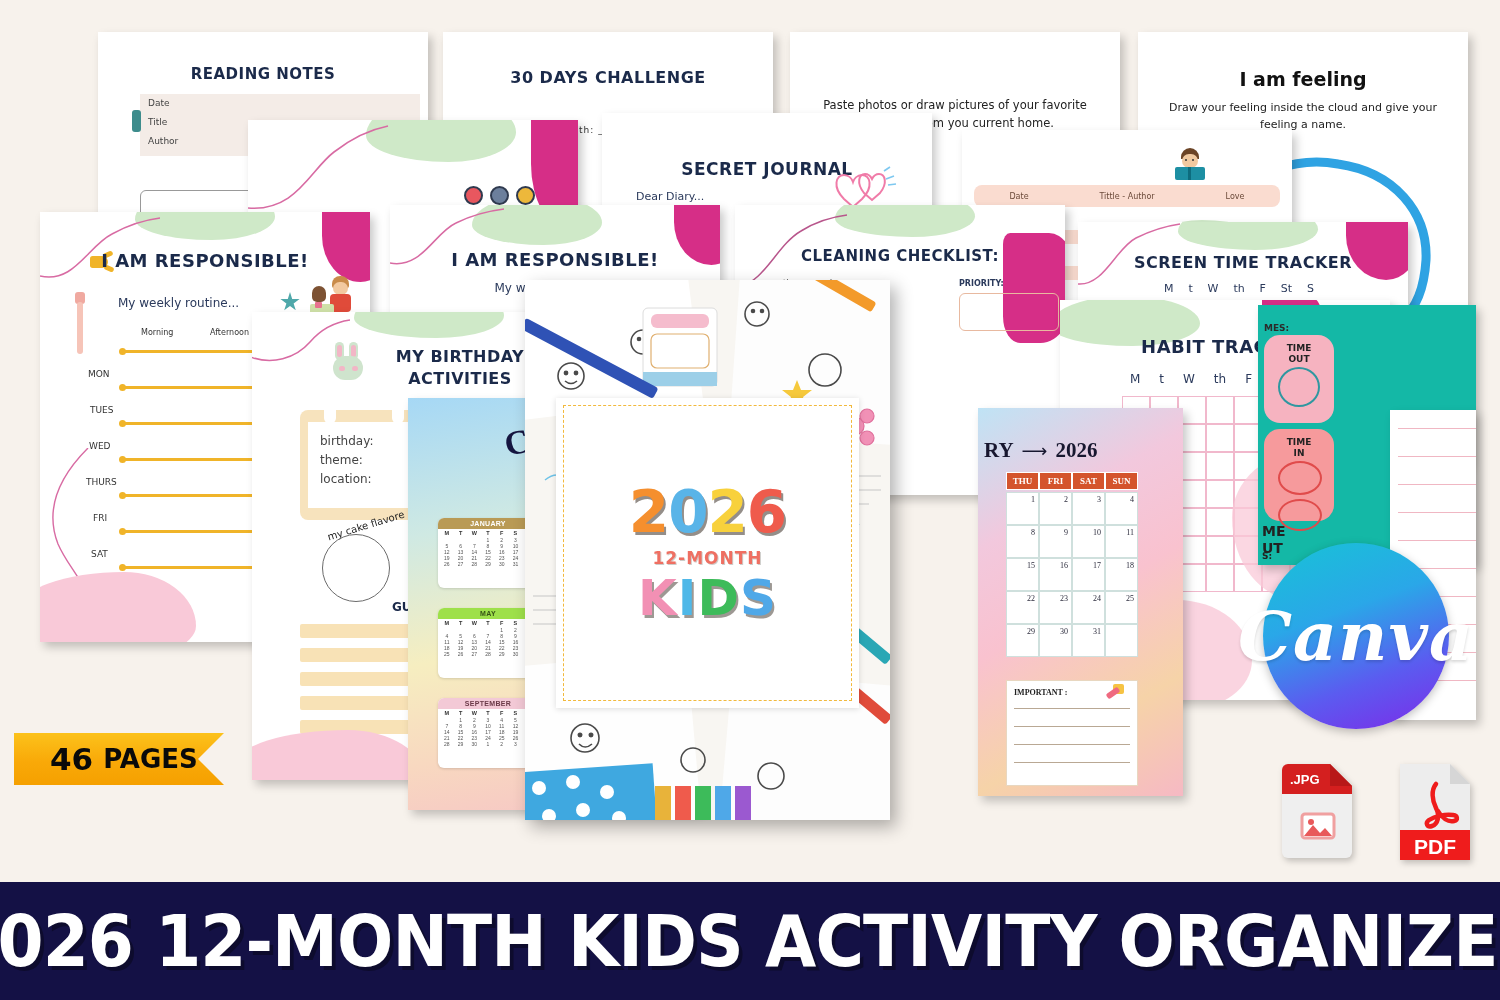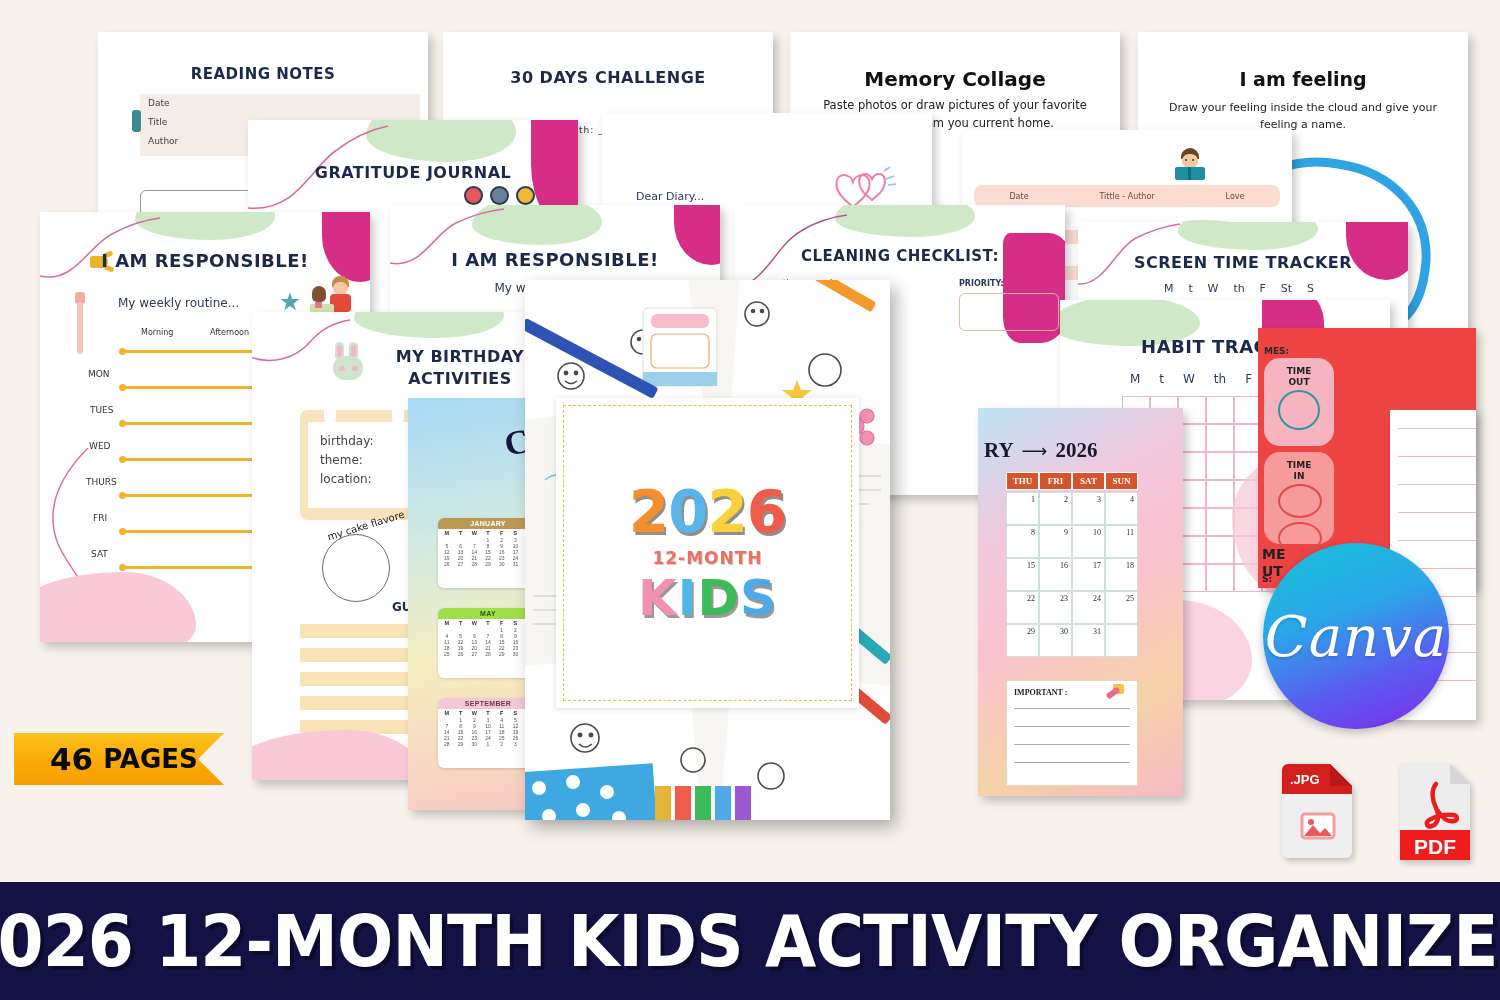--- a/index.html
+++ b/index.html
@@ -94,22 +94,22 @@
   .ribbon .small { font-size:26px; margin-left:10px; }
 
   
   .canva {
     position:absolute; width:186px; height:186px; border-radius:50%;
     background:linear-gradient(160deg,#17c3d6 0%, #2aa7e8 38%, #5b5bf0 70%, #7d2ae8 100%);
     box-shadow:0 3px 10px rgba(0,0,0,.25);
     display:flex; align-items:center; justify-content:center;
   }
   .canva span {
-    font-family:"DejaVu Serif", serif; font-style:italic; font-weight:normal;
-    color:#fff; font-size:56px; letter-spacing:1px;
+    font-family:"DejaVu Serif", serif; font-style:italic; font-weight:bold;
+    color:#fff; font-size:68px; letter-spacing:1px;
     text-shadow:0 2px 3px rgba(0,0,0,.15);
   }
 
   
   .fileicon { position:absolute; width:78px; height:100px; filter:drop-shadow(2px 3px 3px rgba(0,0,0,.22)); }
 
   
   .bottombar {
     position:absolute; left:0; bottom:0; width:1500px; height:118px;
     background:#141145; display:flex; align-items:center; justify-content:center;
@@ -173,50 +173,49 @@
       <div style="position:absolute; left:6px; top:14px; width:30px; height:16px; background:#f3b23c; border-radius:14px 14px 6px 6px;"></div>
       <div style="position:absolute; left:6px;  top:4px;  width:5px; height:13px; background:#f19ab5; border-radius:3px; transform:rotate(-22deg);"></div>
       <div style="position:absolute; left:13px; top:0px;  width:5px; height:16px; background:#3ba6e0; border-radius:3px; transform:rotate(-10deg);"></div>
       <div style="position:absolute; left:20px; top:0px;  width:5px; height:16px; background:#7e4fd0; border-radius:3px;"></div>
       <div style="position:absolute; left:27px; top:2px;  width:5px; height:14px; background:#3aa85a; border-radius:3px; transform:rotate(14deg);"></div>
       <div style="position:absolute; left:33px; top:8px;  width:5px; height:11px; background:#e85550; border-radius:3px; transform:rotate(30deg);"></div>
     </div>
   </div>
 
   <div class="sheet" style="left:790px; top:32px; width:330px; height:290px;">
-    <div class="ttl" style="top:35px; font-size:20px; font-weight:bold; color:#111; letter-spacing:0;">Memory Collage</div>
     <div class="sub" style="top:65px; left:22px; right:22px; font-size:11.5px; line-height:1.55; color:#222;">Paste photos or draw pictures of your favorite memories from you current home.</div>
   </div>
 
   <div class="sheet" style="left:1138px; top:32px; width:330px; height:432px;">
     <div class="ttl" style="top:36px; font-size:19px; color:#111; letter-spacing:0;">I am feeling</div>
     <div class="sub" style="top:68px; left:20px; right:20px; font-size:11px; line-height:1.5; color:#222;">Draw your feeling inside the cloud and give your feeling a name.</div>
     <svg style="position:absolute; left:76px; top:110px;" width="260" height="200" viewBox="0 0 260 200">
       <path d="M6 112 C 6 40 70 12 124 22 C 180 30 214 70 212 118 C 210 150 200 168 188 178" fill="none" stroke="#2fa3e3" stroke-width="9" stroke-linecap="round"></path>
     </svg>
   </div>
 
   <div class="sheet" style="left:248px; top:120px; width:330px; height:300px;">
     <div class="blob green b-r1" style="left:118px; top:-24px; width:150px; height:66px;"></div>
     <div class="blob magenta" style="left:283px; top:-10px; width:70px; height:120px; border-radius:0 0 40% 55%;"></div>
     <svg class="wave" style="left:0; top:0;" width="330" height="130">
       <path d="M0 88 C 48 92 62 50 86 32 C 104 18 120 10 140 6" fill="none" stroke="#d86ba3" stroke-width="1.6"></path>
     </svg>
-    <div class="ttl" style="top:43px; font-size:16px;">GRATITUDE JOURNAL</div>
     <div style="position:absolute; left:216px; top:66px; display:flex; gap:7px;">
       <div style="width:19px;height:19px;border-radius:50%;background:#e8575f;border:2px solid #2f3a4f;"></div>
       <div style="width:19px;height:19px;border-radius:50%;background:#6c7f9c;border:2px solid #2f3a4f;"></div>
       <div style="width:19px;height:19px;border-radius:50%;background:#edb83b;border:2px solid #2f3a4f;"></div>
     </div>
     <div class="minitext" style="position:absolute; left:148px; top:178px; font-size:9px;">ful F</div>
     <div class="blob magenta" style="left:28px; top:152px; width:76px; height:118px; border-radius:10% 40% 48% 28%;"></div>
     <div class="blob green b-r2" style="left:-18px; top:150px; width:90px; height:60px;"></div>
   </div>
 
   <div class="sheet" style="left:602px; top:113px; width:330px; height:290px;">
+    <div class="ttl" style="top:46px; font-size:17px;">SECRET JOURNAL</div>
     <div class="minitext" style="position:absolute; left:34px; top:77px; font-size:11px; color:#2b3a5c;">Dear Diary...</div>
     <svg style="position:absolute; left:224px; top:52px;" width="74" height="50" viewBox="0 0 74 50">
       <path d="M18 34 C 6 22 10 10 18 10 C 23 10 26 14 27 17 C 28 14 31 10 36 10 C 44 10 48 22 36 34 L27 42 Z" fill="none" stroke="#f07ba8" stroke-width="2"></path>
       <path d="M38 28 C 30 18 33 9 39 9 C 43 9 45 12 46 14 C 47 12 49 9 53 9 C 59 9 62 18 54 28 L46 35 Z" fill="none" stroke="#f07ba8" stroke-width="2"></path>
       <path d="M60 14 L68 11 M62 20 L70 19 M58 6 L64 2" stroke="#7ec8f0" stroke-width="1.6" fill="none"></path>
       <circle cx="22" cy="44" r="1.8" fill="#f5c84c"></circle>
         <circle cx="40" cy="46" r="1.6" fill="#f5c84c"></circle>
     </svg>
     <div class="blob magenta" style="left:118px; top:190px; width:74px; height:110px; border-radius:8% 36% 50% 22%;"></div>
   </div>
@@ -752,21 +751,21 @@
         <div></div>
         <div></div>
         <div></div>
         <div></div>
     </div>
     <div class="blob magenta" style="left:202px; top:-6px; width:62px; height:100px; border-radius:6% 30% 44% 22%;"></div>
     <div class="blob pink b-r3" style="left:172px; top:150px; width:130px; height:150px; opacity:.75;"></div>
     <div class="blob pink b-r1" style="left:42px; top:300px; width:150px; height:110px; opacity:.8;"></div>
   </div>
 
-  <div class="sheet" style="left:1258px; top:328px; width:218px; height:260px; background:#ef4444;">
+  <div class="sheet" style="left:1258px; top:305px; width:218px; height:260px; background:#14b8a6;">
     <div class="minitext" style="position:absolute; left:6px; top:18px; font-size:9px; font-weight:bold; color:#2b2b2b;">MES:</div>
     <div style="position:absolute; left:6px; top:30px; width:70px; height:88px; background:#f6b3c0; border-radius:16px;"></div>
     <div class="minitext" style="position:absolute; left:12px; top:38px; width:58px; text-align:center; font-size:9px; font-weight:bold; color:#222; line-height:1.2;">TIME<br>OUT</div>
     <div style="position:absolute; left:20px; top:62px; width:42px; height:40px; border:2.4px solid #2f97a0; border-radius:50%;"></div>
     <div style="position:absolute; left:6px; top:124px; width:70px; height:92px; background:#f69a9c; border-radius:16px;"></div>
     <div class="minitext" style="position:absolute; left:12px; top:132px; width:58px; text-align:center; font-size:9px; font-weight:bold; color:#222; line-height:1.2;">TIME<br>IN</div>
     <div style="position:absolute; left:20px; top:156px; width:44px; height:34px; border:2.4px solid #e04b4b; border-radius:50%;"></div>
     <div style="position:absolute; left:20px; top:194px; width:44px; height:32px; border:2.4px solid #e04b4b; border-radius:50%;"></div>
     <div class="minitext" style="position:absolute; left:4px; top:218px; font-size:14px; font-weight:bold; color:#222; line-height:1.2;">ME<br>UT</div>
     <div class="minitext" style="position:absolute; left:4px; top:246px; font-size:9px; font-weight:bold; color:#222;">S:</div>

